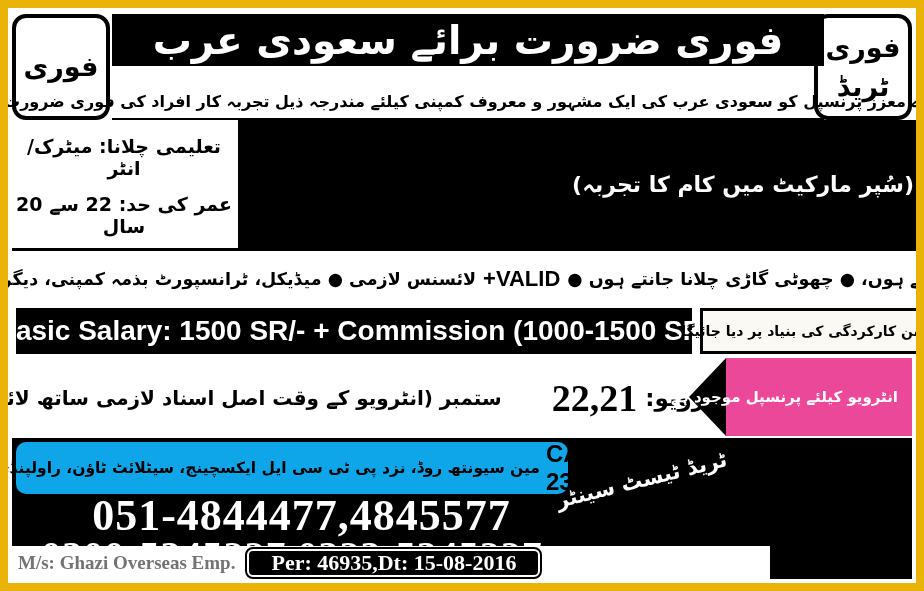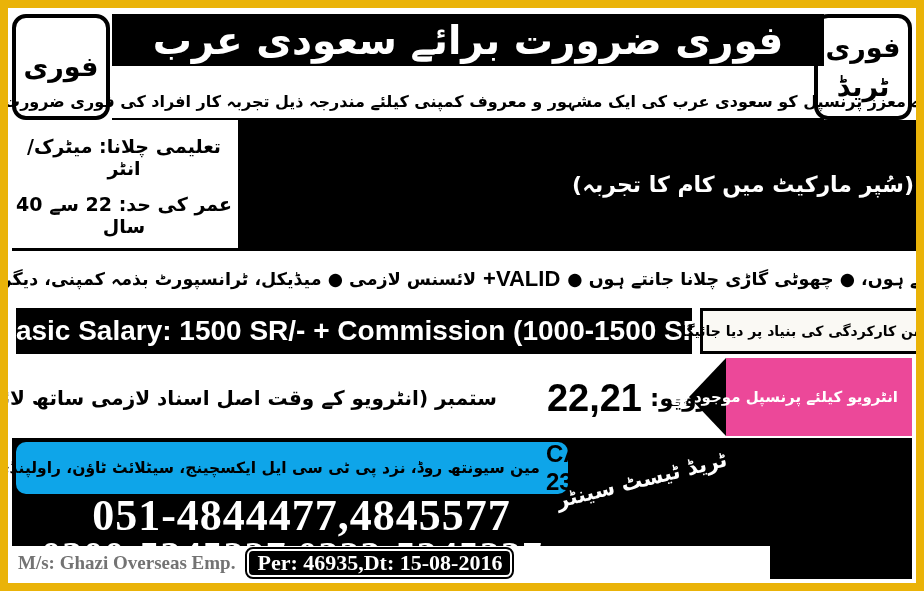--- a/index.html
+++ b/index.html
@@ -68,21 +68,21 @@
     display:flex; align-items:center; justify-content:center;
     font-weight:bold; font-size:14px; white-space:nowrap;
   }
 
   
   .interview-row {
     position:absolute; left:8px; top:352px; width:672px; height:76px;
     display:flex; direction:rtl; align-items:center; justify-content:center; gap:8px;
   }
   .iv-label   { font-weight:bold; font-size:23px; }
-  .iv-dates   { font-family:Liberation Sans, sans-serif; font-weight:bold; font-size:38px; direction:ltr;margin-left:42px; }
+  .iv-dates   { font-family:Liberation Serif, serif; font-weight:bold; font-size:38px; direction:ltr;margin-left:42px; }
   .iv-details { font-weight:bold; font-size:20px; white-space:nowrap; }
   .principal-band {
     position:absolute; right:4px; top:350px; width:186px; height:78px;
     background:#ec4899; color:#fff; display:flex; align-items:center; justify-content:flex-end;
   }
   .principal-band::before {
     content:""; position:absolute; left:-37px; top:0;
     border-top:39px solid transparent; border-bottom:39px solid transparent;
     border-right:37px solid #000;
   }
@@ -125,21 +125,21 @@
   .footer-bar {
     position:absolute; left:0; bottom:0; width:758px; height:33px;
     background:#fff; display:flex; align-items:center; gap:10px; padding-left:6px;
   }
   .agency {
     font-family:"Liberation Serif", serif; font-weight:bold; font-size:19px;
     color:#737373; white-space:nowrap; line-height:1;
   }
   .permit-box {
     background:#000; color:#fff; border:2px solid #000; outline:2px solid #fff; outline-offset:-4px;
-    border-radius:8px; padding:1px 10px;
+    border-radius:8px; padding:1px 24px;
     font-family:"Liberation Serif", serif; font-weight:bold; font-size:22px; white-space:nowrap;
   }
 </style>
 </head>
 <body>
 
 <div class="ad">
 
   <div class="corner-box corner-left urdu">
     <span>فوری</span>
@@ -151,21 +151,21 @@
 
   <div class="title-band urdu">
     <span>فوری ضرورت برائے سعودی عرب</span>
   </div>
   <div class="subtitle urdu">
     <span>ہمارے معزز پرنسپل کو سعودی عرب کی ایک مشہور و معروف کمپنی کیلئے مندرجہ ذیل تجربہ کار افراد کی فوری ضرورت ہے</span>
   </div>
 
   <div class="qual-col urdu">
     <span>تعلیمی چلانا: میٹرک/انٹر</span>
-    <span>عمر کی حد: 22 سے 40 سال</span>
+    <span>عمر کی حد: 22 سے 20 سال</span>
   </div>
 
   <div class="job-box">
     <span class="job-note">(سُپر مارکیٹ میں کام کا تجربہ)</span>
   </div>
 
   <div class="req-row">
     <span>● انگریزی لکھنا، بولنا اور پڑھنا جانتے ہوں، ● چھوٹی گاڑی چلانا جانتے ہوں ●</span>
     <span class="valid-badge">+VALID</span>
     <span>لائسنس لازمی ● میڈیکل، ٹرانسپورٹ بذمہ کمپنی، دیگر مراعات سعودی لیبر لاء کے مطابق</span>

